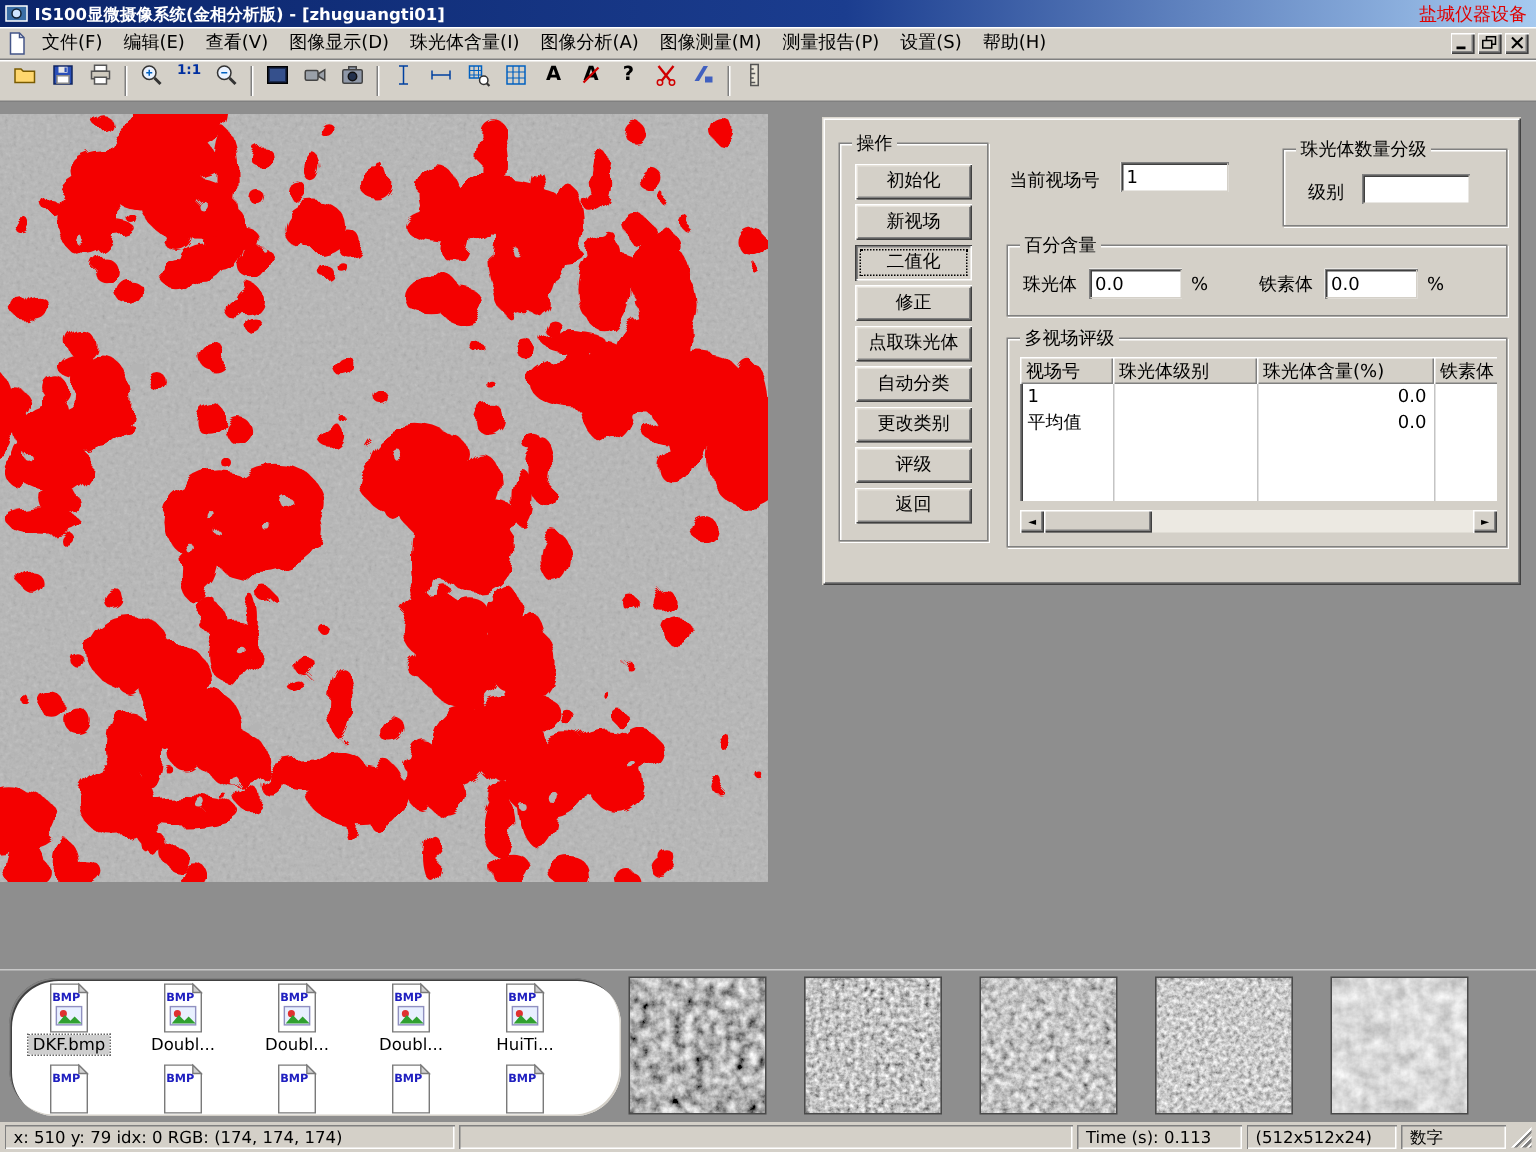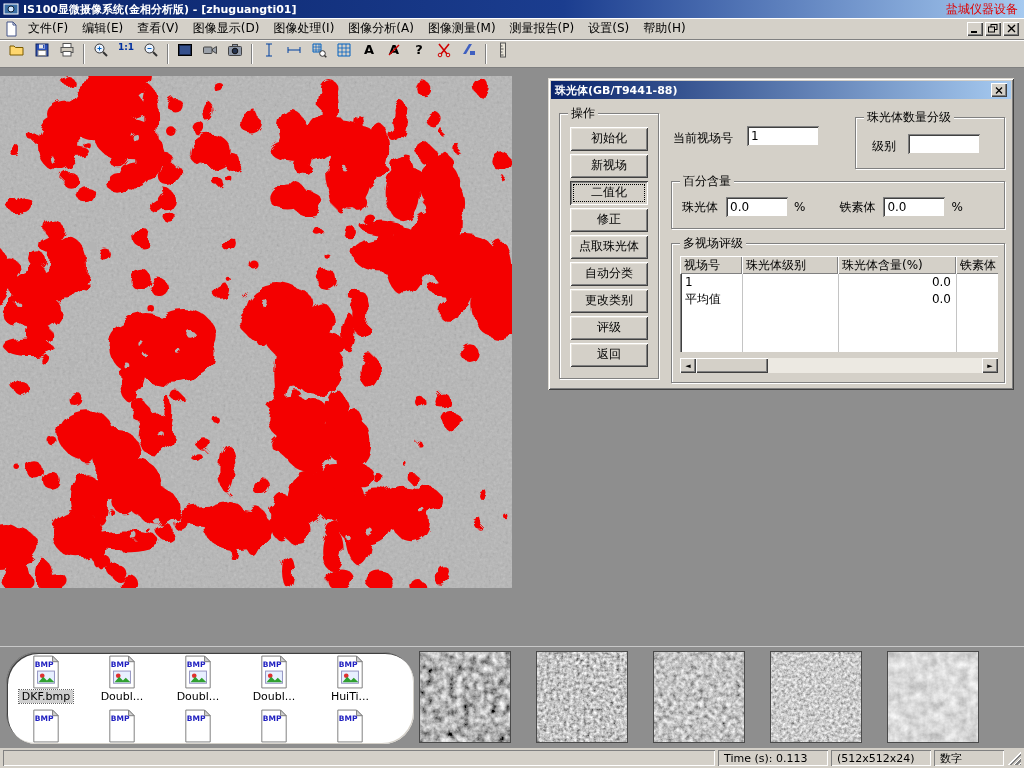--- a/index.html
+++ b/index.html
@@ -164,21 +164,21 @@
 
   <div class="menubar">
     <svg width="16" height="16" viewBox="0 0 16 16" style="margin-right:2px">
       <path d="M4 1h6l3 3v11H4z" fill="#fff" stroke="#445588"></path>
       <path d="M10 1v3h3" fill="none" stroke="#445588"></path>
     </svg>
     <span class="menu-item">文件(F)</span>
     <span class="menu-item">编辑(E)</span>
     <span class="menu-item">查看(V)</span>
     <span class="menu-item">图像显示(D)</span>
-    <span class="menu-item">图像处理(I)</span>
+    <span class="menu-item">珠光体含量(I)</span>
     <span class="menu-item">图像分析(A)</span>
     <span class="menu-item">图像测量(M)</span>
     <span class="menu-item">测量报告(P)</span>
     <span class="menu-item">设置(S)</span>
     <span class="menu-item">帮助(H)</span>
     <span class="mdi-controls">
       <span class="mdi-btn">
           <svg width="10" height="9" viewBox="0 0 10 9">
             <rect x="1" y="7" width="6" height="2" fill="#000"></rect>
           </svg>
@@ -679,28 +679,20 @@
           <ellipse cx="19.0" cy="228.8" rx="2.3" ry="2.3" fill="#b4b4b4"></ellipse>
           <ellipse cx="126.4" cy="289.4" rx="2.9" ry="2.9" fill="#b4b4b4"></ellipse>
           <ellipse cx="157.0" cy="445.3" rx="3.1" ry="3.1" fill="#b4b4b4"></ellipse>
           <ellipse cx="400.9" cy="78.1" rx="3.2" ry="3.2" fill="#b4b4b4"></ellipse>
           <ellipse cx="383.1" cy="269.1" rx="1.8" ry="1.8" fill="#b4b4b4"></ellipse>
           <ellipse cx="44.0" cy="122.3" rx="1.5" ry="1.5" fill="#b4b4b4"></ellipse>
         </g>
     </svg>
 
     <div class="dialog">
-      <div class="dlg-title">
-        <span>珠光体(GB/T9441-88)</span>
-        <span class="dlg-close">
-            <svg width="8" height="7" viewBox="0 0 8 7">
-              <path d="M1 0.5l6 6M7 0.5l-6 6" stroke="#000" stroke-width="1.3"></path>
-            </svg>
-          </span>
-      </div>
       <div class="dlg-body">
 
         <div class="group" style="left:8px;top:14px;width:100px;height:266px;">
           <span class="cap">操作</span>
           <div class="op-buttons">
             <div class="btn">初始化</div>
             <div class="btn">新视场</div>
             <div class="btn pressed">二值化</div>
             <div class="btn">修正</div>
             <div class="btn">点取珠光体</div>
@@ -886,20 +878,21 @@
         <svg class="thumb">
             <rect width="90" height="90" fill="#c8c8c8"></rect>
             <rect width="90" height="90" filter="url(#f5)"></rect>
           </svg>
       </div>
     </div>
 
   </div>
 
   <div class="statusbar">
+    <span class="sp left">x: 510 y: 79  idx: 0  RGB: (174, 174, 174)</span>
     <span class="sp fill"></span>
     <span class="sp time">Time (s): 0.113</span>
     <span class="sp size">(512x512x24)</span>
     <span class="sp mode">数字</span>
     <span class="grip"></span>
   </div>
 
 </div>
 
 </body></html>

